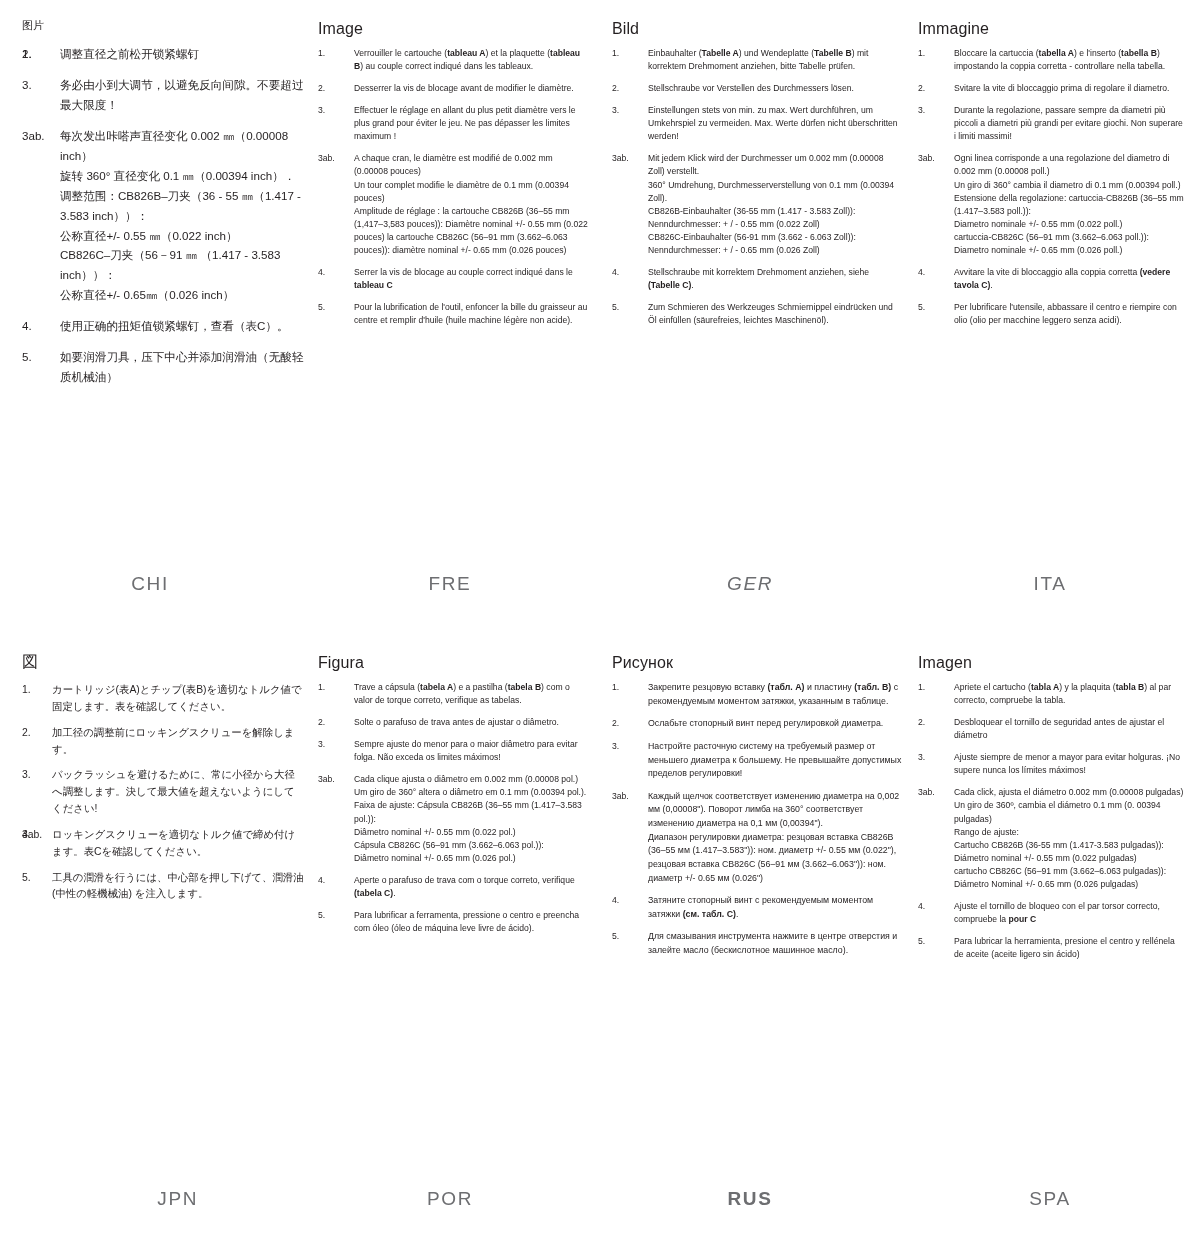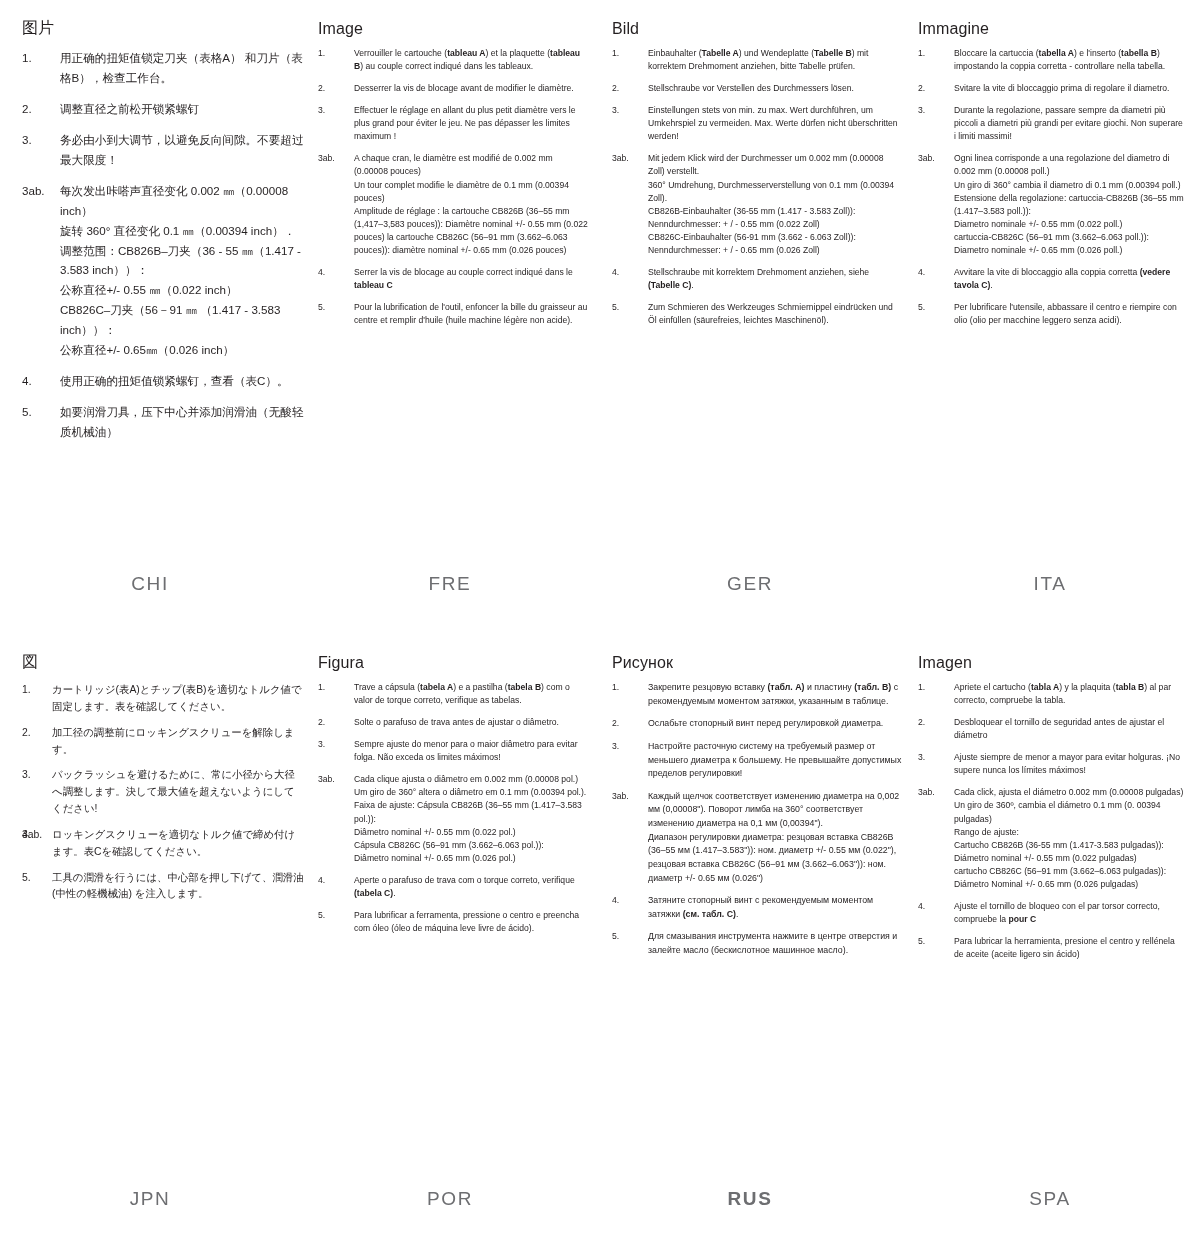--- a/index.html
+++ b/index.html
@@ -24,21 +24,21 @@
     position: absolute;
     box-sizing: border-box;
   }
   .col-head {
     font-size: 16px;
     color: #231f20;
     margin-bottom: 9px;
     letter-spacing: 0.1px;
   }
   .cjk .col-head {
-    font-size: 16px;
+    font-size: 11px;
   }
   ol.steps {
     list-style: none;
     margin: 0;
     padding: 0;
   }
   ol.steps > li {
     position: relative;
     padding-left: 36px;
     margin-bottom: 9px;
@@ -90,21 +90,21 @@
   b, strong { font-weight: bold; }
 </style>
 </head>
 <body>
 
 <div class="sheet">
 
   <div class="block cjk" style="left:22px; top:18px; width:282px;">
     <div class="col-head">图片</div>
     <ol class="steps">
-        <li><span class="num">1.</span><span>用正确的扭矩值锁定刀夹（表格A） 和刀片（表格B），检查工作台。</span></li>
+        <li><span class="num">1.</span></li>
         <li><span class="num">2.</span><span>调整直径之前松开锁紧螺钉</span></li>
         <li><span class="num">3.</span><span>务必由小到大调节，以避免反向间隙。不要超过最大限度！</span></li>
         <li><span class="num">3ab.</span><span>每次发出咔嗒声直径变化 0.002 ㎜（0.00008 inch）<br>旋转 360° 直径变化 0.1 ㎜（0.00394 inch）．<br>调整范围：CB826B–刀夹（36 - 55 ㎜（1.417 - 3.583 inch））：<br>公称直径+/- 0.55 ㎜（0.022 inch）<br>CB826C–刀夹（56－91 ㎜ （1.417 - 3.583 inch））：<br>公称直径+/- 0.65㎜（0.026 inch）</span></li>
         <li><span class="num">4.</span><span>使用正确的扭矩值锁紧螺钉，查看（表C）。</span></li>
         <li><span class="num">5.</span><span>如要润滑刀具，压下中心并添加润滑油（无酸轻质机械油）</span></li>
       </ol>
   </div>
 
   <div class="block" style="left:318px; top:20px; width:270px;">
     <div class="col-head">Image</div>
@@ -137,21 +137,21 @@
         <li><span class="num">2.</span><span>Svitare la vite di bloccaggio prima di regolare il diametro.</span></li>
         <li><span class="num">3.</span><span>Durante la regolazione, passare sempre da diametri più piccoli a diametri più grandi per evitare giochi. Non superare i limiti massimi!</span></li>
         <li><span class="num">3ab.</span><span>Ogni linea corrisponde a una regolazione del diametro di 0.002 mm (0.00008 poll.)<br>Un giro di 360° cambia il diametro di 0.1 mm (0.00394 poll.)<br>Estensione della regolazione: cartuccia-CB826B (36–55 mm (1.417–3.583 poll.)):<br>Diametro nominale +/- 0.55 mm (0.022 poll.)<br>cartuccia-CB826C (56–91 mm (3.662–6.063 poll.)):<br>Diametro nominale +/- 0.65 mm (0.026 poll.)</span></li>
         <li><span class="num">4.</span><span>Avvitare la vite di bloccaggio alla coppia corretta <b>(vedere tavola C)</b>.</span></li>
         <li><span class="num">5.</span><span>Per lubrificare l'utensile, abbassare il centro e riempire con olio (olio per macchine leggero senza acidi).</span></li>
       </ol>
   </div>
 
   <div class="lang-label" style="left:90px; top:573px;">CHI</div>
   <div class="lang-label" style="left:390px; top:573px;">FRE</div>
-  <div class="lang-label" style="left:690px; top:573px;">GER</div>
+  <div class="lang-label" style="left:690px; top:573px;font-style:italic;">GER</div>
   <div class="lang-label" style="left:990px; top:573px;">ITA</div>
 
   <div class="block jpn" style="left:22px; top:652px; width:282px;">
     <div class="col-head">図</div>
     <ol class="steps">
         <li><span class="num">1.</span><span>カートリッジ(表A)とチップ(表B)を適切なトルク値で固定します。表を確認してください。</span></li>
         <li><span class="num">2.</span><span>加工径の調整前にロッキングスクリューを解除します。</span></li>
         <li><span class="num">3.</span><span>バックラッシュを避けるために、常に小径から大径へ調整します。決して最大値を超えないようにしてください!</span></li>
         <li><span class="num">3ab.</span></li>
         <li><span class="num">4.</span><span>ロッキングスクリューを適切なトルク値で締め付けます。表Cを確認してください。</span></li>
@@ -188,18 +188,18 @@
     <ol class="steps">
         <li><span class="num">1.</span><span>Apriete el cartucho (<b>tabla A</b>) y la plaquita (<b>tabla B</b>) al par correcto, compruebe la tabla.</span></li>
         <li><span class="num">2.</span><span>Desbloquear el tornillo de seguridad antes de ajustar el diámetro</span></li>
         <li><span class="num">3.</span><span>Ajuste siempre de menor a mayor para evitar holguras. ¡No supere nunca los límites máximos!</span></li>
         <li><span class="num">3ab.</span><span>Cada click, ajusta el diámetro 0.002 mm (0.00008 pulgadas)<br>Un giro de 360º, cambia el diámetro 0.1 mm (0. 00394 pulgadas)<br>Rango de ajuste:<br>Cartucho CB826B (36-55 mm (1.417-3.583 pulgadas)):<br>Diámetro nominal +/- 0.55 mm (0.022 pulgadas)<br>cartucho CB826C (56–91 mm (3.662–6.063 pulgadas)):<br>Diámetro Nominal  +/- 0.65 mm (0.026 pulgadas)</span></li>
         <li><span class="num">4.</span><span>Ajuste el tornillo de bloqueo con el par torsor correcto, compruebe la <b>pour C</b></span></li>
         <li><span class="num">5.</span><span>Para lubricar la herramienta, presione el centro y rellénela de aceite (aceite ligero sin ácido)</span></li>
       </ol>
   </div>
 
-  <div class="lang-label" style="left:90px; top:1188px;">JPN</div>
+  <div class="lang-label" style="left:78px; top:1188px;text-align:right;">JPN</div>
   <div class="lang-label" style="left:390px; top:1188px;">POR</div>
   <div class="lang-label" style="left:690px; top:1188px;font-weight:bold;">RUS</div>
   <div class="lang-label" style="left:990px; top:1188px;">SPA</div>
 
 </div>
 
 </body></html>

